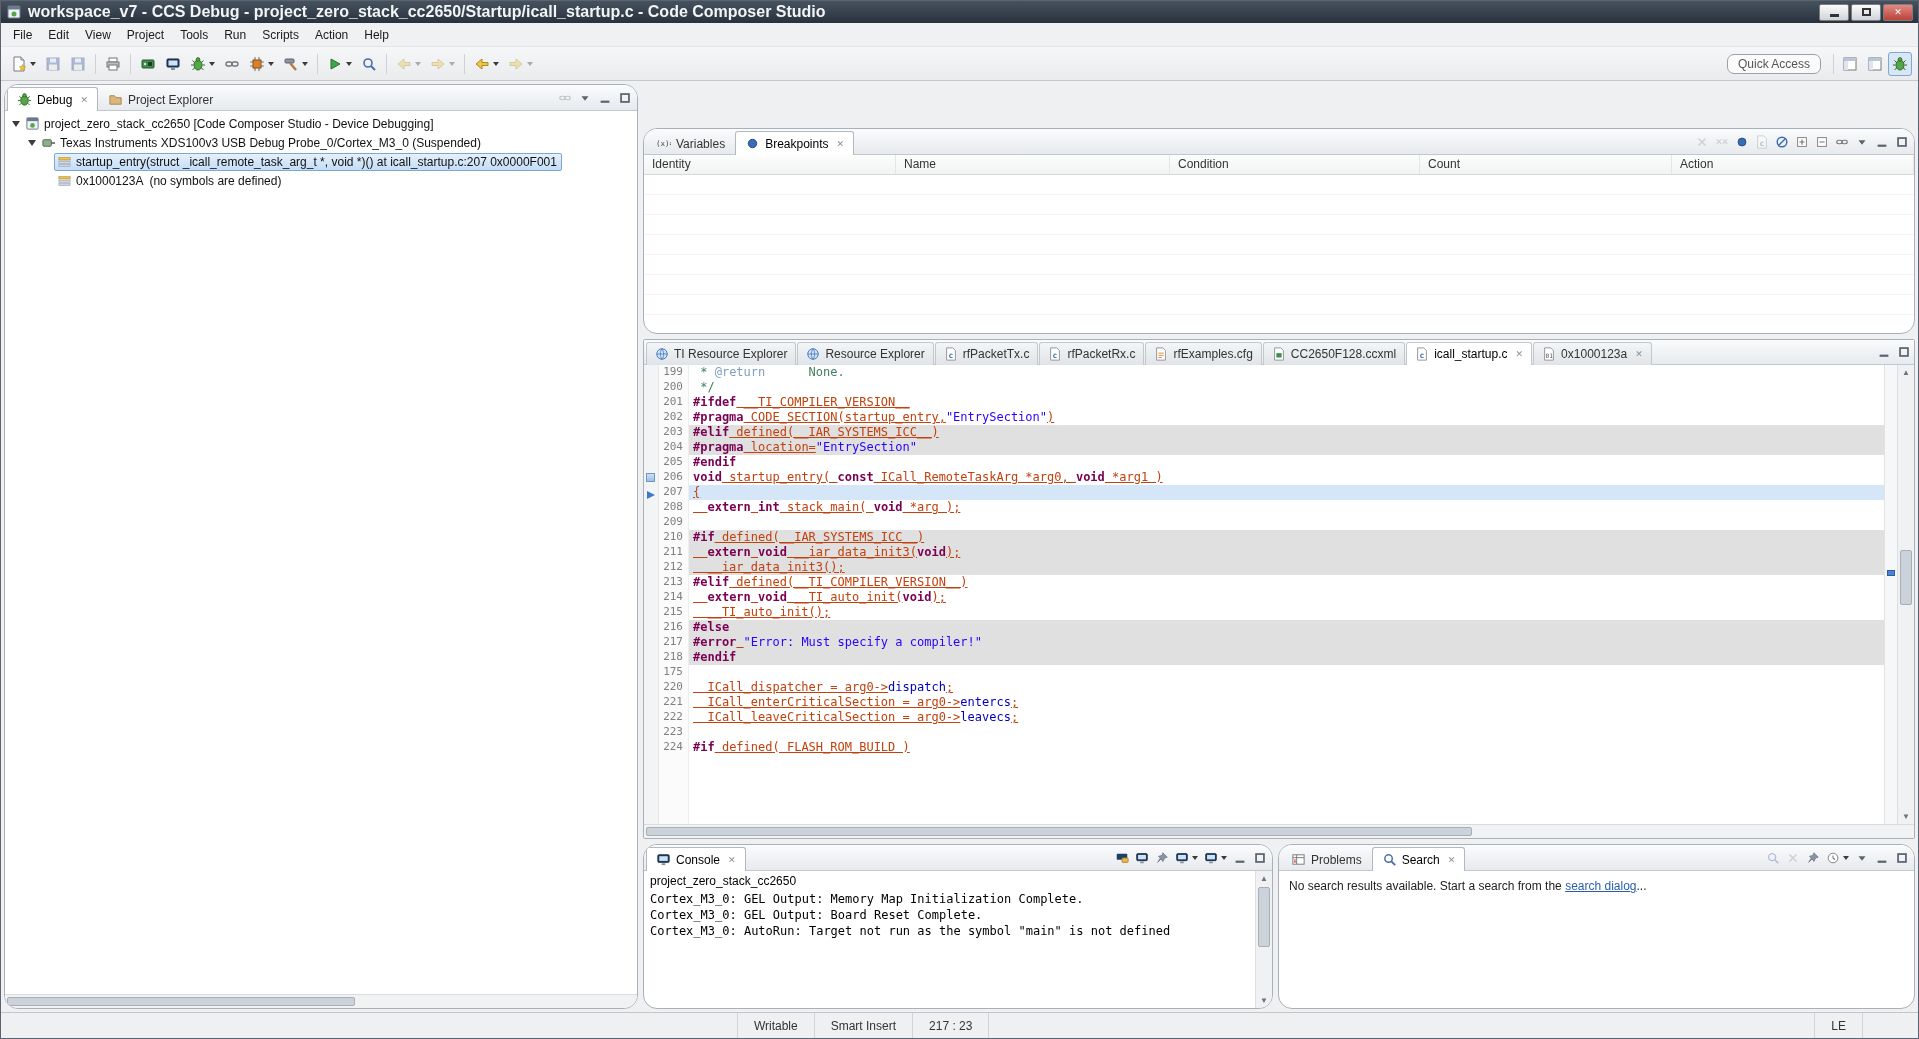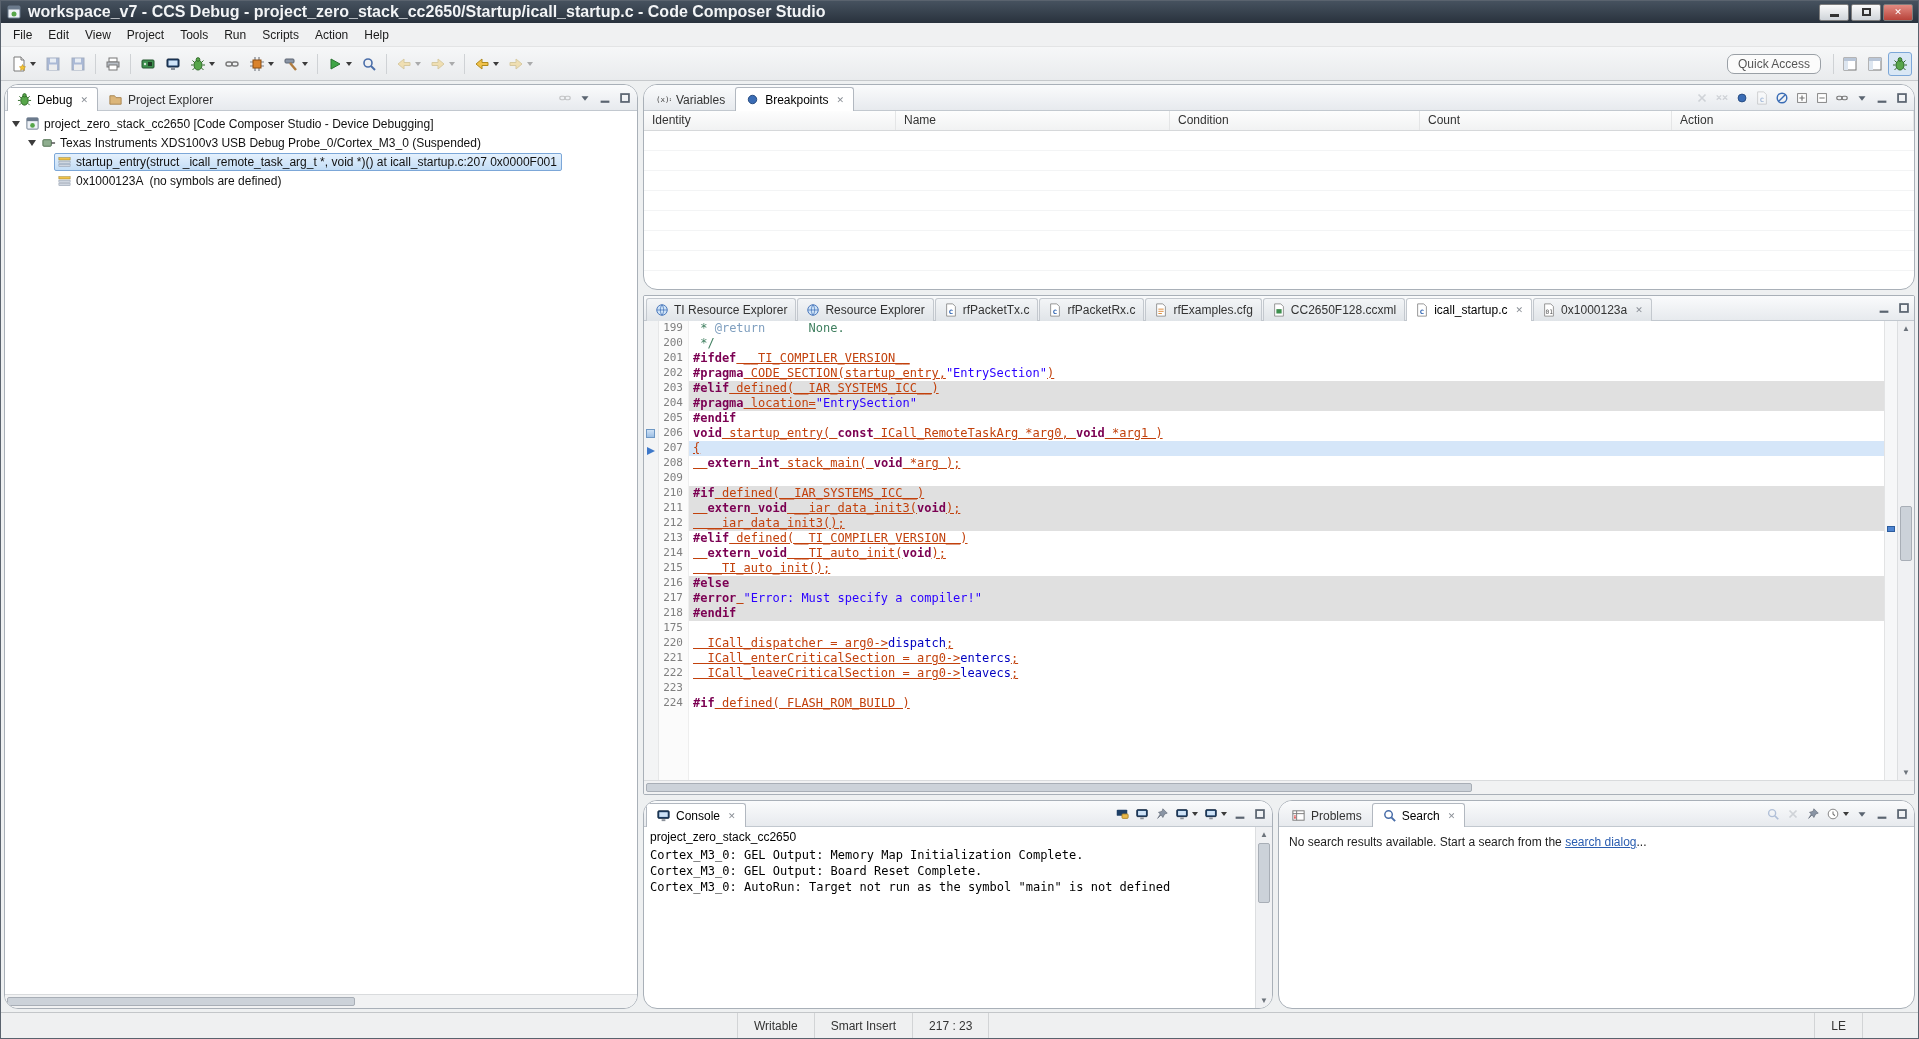--- a/index.html
+++ b/index.html
@@ -29,21 +29,21 @@
 .dd{width:0;height:0;border-left:3px solid transparent;border-right:3px solid transparent;border-top:4px solid #3b3b3b;margin-left:3px;}
 .quick-access{border:1px solid #9aa0a6;border-radius:7px;background:#fbfbfb;color:#555;padding:2px 10px;margin:0 8px;}
 .ic{width:16px;height:16px;flex:none;}
 
 
 .main{flex:1;display:flex;padding:3px;min-height:0;background:#eef0f1;}
 .panel{background:#fff;border:1px solid #a9b0b8;border-radius:14px;display:flex;flex-direction:column;overflow:hidden;min-width:0;}
 .debug-panel{width:634px;flex:none;}
 .sash-v{width:5px;flex:none;cursor:col-resize;}
 .sash-h{height:5px;flex:none;cursor:row-resize;}
-.right-col{flex:1;display:flex;flex-direction:column;min-width:0;}
+.right-col{flex:1;display:flex;flex-direction:column;min-width:0;margin-top:44px;}
 .bp-panel{height:206px;flex:none;}
 .bottom-row{flex:1;display:flex;min-height:0;}
 .console-panel{width:630px;flex:none;}
 .search-panel{flex:1;}
 
 
 .view-tabbar{height:26px;flex:none;background:linear-gradient(#fafbfc,#e7eaee);border-bottom:1px solid #c2c8cf;display:flex;align-items:flex-end;padding-right:2px;}
 .tabs{display:flex;align-items:flex-end;height:100%;padding-left:2px;}
 .vtab{display:inline-flex;align-items:center;gap:5px;height:24px;padding:0 9px;border:1px solid transparent;border-bottom:none;border-radius:3px 3px 0 0;position:relative;top:1px;color:#333;white-space:nowrap;}
 .vtab.active{background:#fff;border-color:#b2b8c0;color:#000;}

